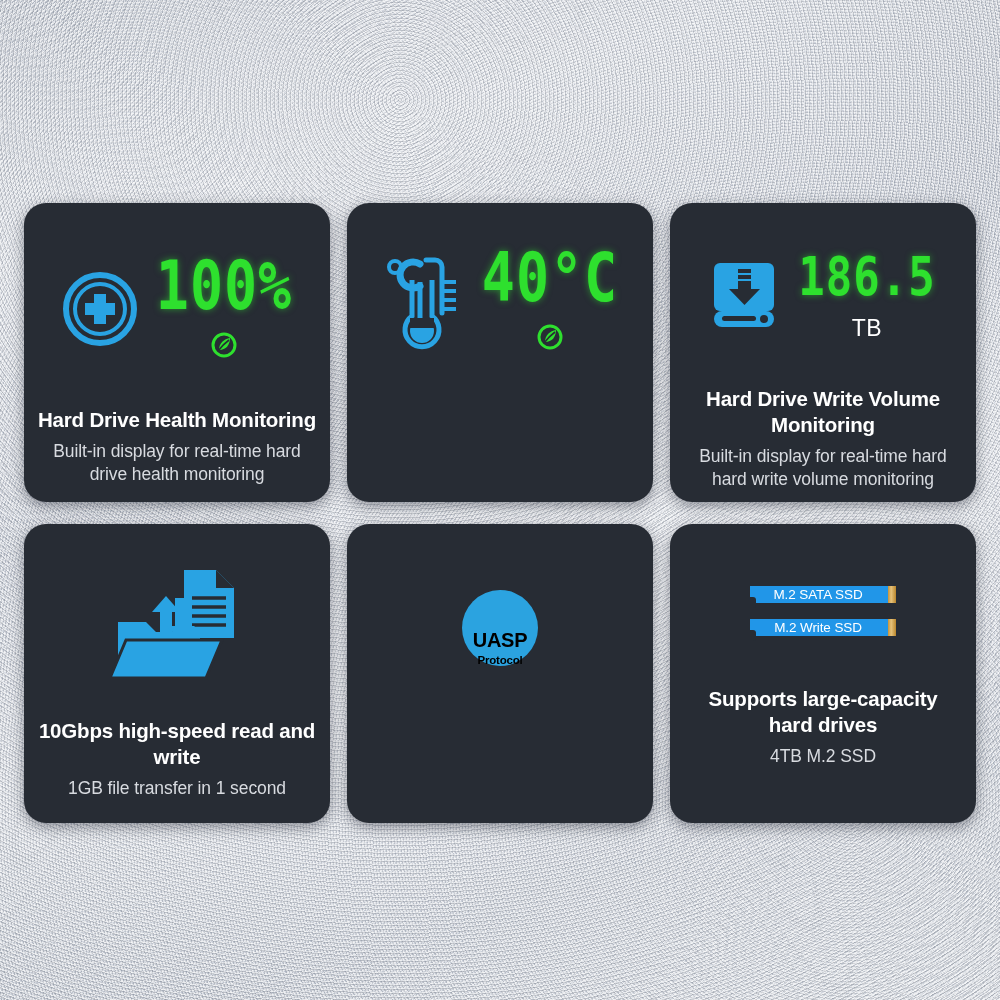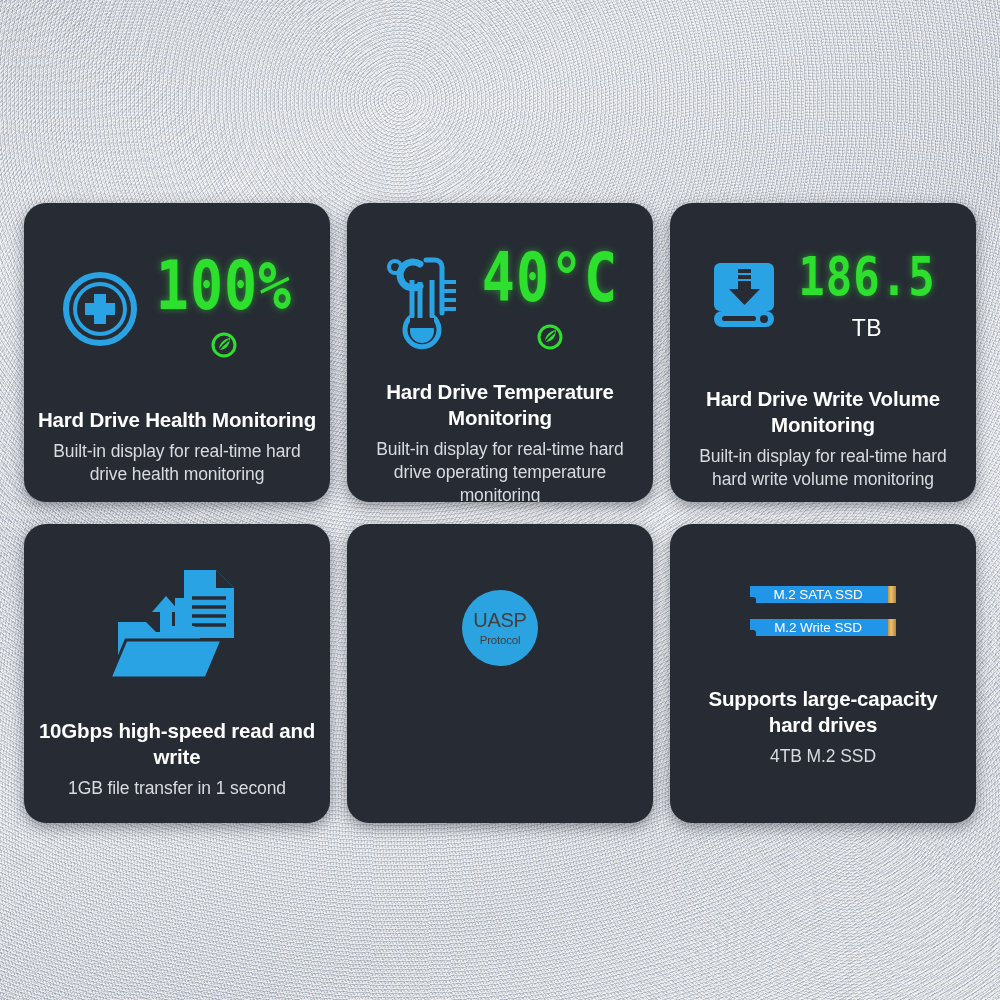--- a/index.html
+++ b/index.html
@@ -137,22 +137,23 @@
   
   #card-capacity .visual { margin-top: 62px; flex-direction: column; gap: 16px; }
   #card-capacity .card-text { margin-top: 50px; }
 
   
   .proto-circle {
     width: 76px; height: 76px;
     border-radius: 50%;
     background: #2ba3e0;
     display: flex; flex-direction: column;
-    align-items: center; justify-content: center;
-    color: #404040;
+    align-items: center; justify-content: flex-end;
+    color: #000000;
+    font-weight: bold;
   }
   .proto-name { font-size: 20px; line-height: 1; letter-spacing: -0.3px; }
   .proto-sub { font-size: 11.5px; line-height: 1; margin-top: 5px; letter-spacing: -0.2px; }
 
   
   .stick {
     position: relative;
     width: 146px; height: 17px;
     background: #2196e8;
     display: flex; align-items: center; justify-content: center;
@@ -232,24 +233,20 @@
         <div class="led">40°C</div>
         <span class="eco-wrap">
           <svg width="28" height="28" viewBox="0 0 28 28">
             <circle cx="14" cy="14" r="11" fill="none" stroke="#2ee02e" stroke-width="3"></circle>
             <path d="M9 19 C9 12 14 8 20 7 C20 14 16 19 9 19 Z" fill="#2ee02e"></path>
             <path d="M8 20 C11 16 15 12 19 9" stroke="#272c34" stroke-width="1.6" fill="none"></path>
           </svg>
         </span>
       </div>
     </div>
-    <div class="card-text">
-      <div class="title">Hard Drive Temperature Monitoring</div>
-      <div class="subtitle">Built-in display for real-time hard drive operating temperature monitoring</div>
-    </div>
   </div>
 
   <div class="card" id="card-write">
     <div class="visual">
       <span>
         <svg width="68" height="74" viewBox="0 0 68 74">
           <path d="M10 8 h48 a6 6 0 0 1 6 6 l0 36 a6 6 0 0 1 -6 6 h-48 a6 6 0 0 1 -6 -6 l0 -36 a6 6 0 0 1 6 -6 z" fill="#29a3e3"></path>
           <rect x="28" y="14" width="13" height="4" fill="#272c34"></rect>
           <rect x="28" y="20" width="13" height="4" fill="#272c34"></rect>
           <path d="M28 26 h13 v8 h9 l-15.5 16 l-15.5 -16 h9 z" fill="#272c34"></path>

